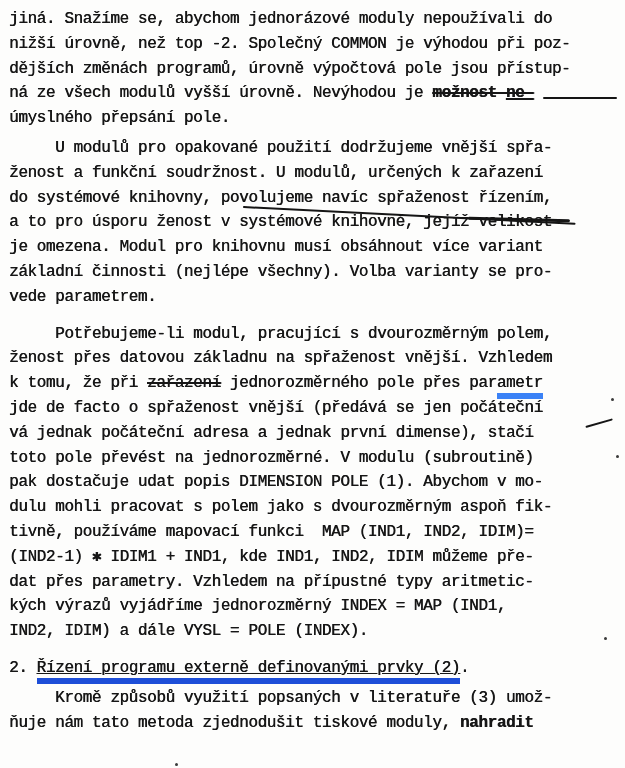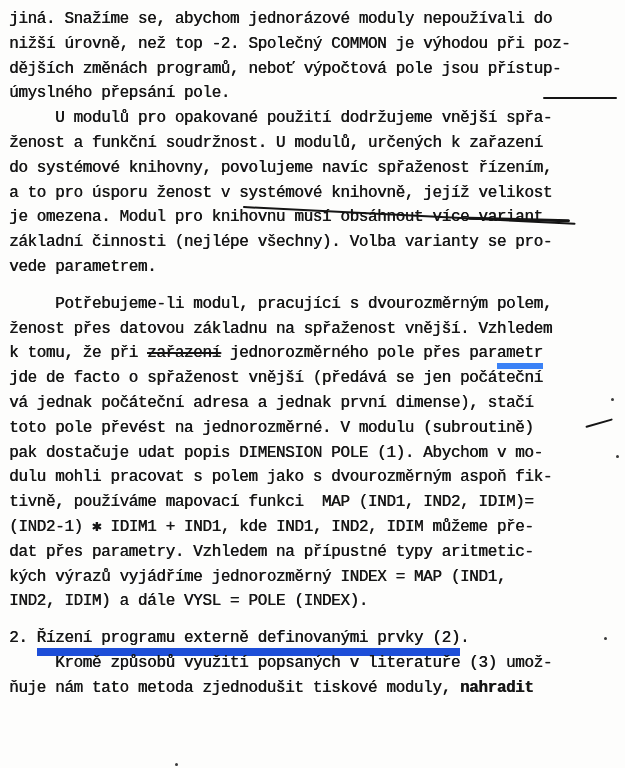--- a/index.html
+++ b/index.html
@@ -19,34 +19,35 @@
     padding: 7px 0 0 9px;
   }
   .textblock { position: relative; }
   .line {
     white-space: pre;
     font-size: 16px;
     line-height: 24.8px;
     letter-spacing: -0.4px;
     text-shadow: 0.45px 0 0 #1d1d1d;
   }
-  .para-gap   { }
+  .para-gap   { margin-top: 5px; }
   .para-gap-s { margin-top: 12px; }
 
   
   .seg-strike     { text-decoration: line-through; text-decoration-thickness: 2px; }
   .seg-strike-ul  {
     text-decoration: line-through underline;
     text-decoration-thickness: 2px;
   }
   .seg-overline   { border-top: 6px solid #3b82f6; }
   .seg-bold       { font-weight: bold; }
   .seg-hul        {
-    border-bottom: 8px solid #1d4ed8;
+    border-bottom: 6px solid #1d4ed8;
     padding-bottom: 1px;
+    text-decoration: underline;
   }
 
   
   .pen {
     position: absolute;
     background: #151515;
     border-radius: 2px;
     pointer-events: none;
   }
   .pen-diagonal {
@@ -78,21 +79,22 @@
     pointer-events: none;
   }
 </style>
 </head>
 <body>
 
 <div class="page">
   <div class="textblock" id="textblock">
       <div class="line"><span>jiná. Snažíme se, abychom jednorázové moduly nepoužívali do</span></div>
       <div class="line"><span>nižší úrovně, než top -2. Společný COMMON je výhodou při poz-</span></div>
-      <div class="line"><span>dějších změnách programů, neboť výpočtová pole jsou přístup-</span></div>
+      <div class="line"><span>dějších změnách programů, úrovně výpočtová pole jsou přístup-</span></div>
+      <div class="line"><span>ná ze všech modulů vyšší úrovně. Nevýhodou je </span><span class="seg-strike seg-bold">možnost </span><span class="seg-strike-ul seg-bold">ne-</span></div>
       <div class="line"><span>úmyslného přepsání pole.</span></div>
       <div class="line para-gap"><span>     U modulů pro opakované použití dodržujeme vnější spřa-</span></div>
       <div class="line"><span>ženost a funkční soudržnost. U modulů, určených k zařazení</span></div>
       <div class="line"><span>do systémové knihovny, povolujeme navíc spřaženost řízením,</span></div>
       <div class="line"><span>a to pro úsporu ženost v systémové knihovně, jejíž </span><span>velikost</span></div>
       <div class="line"><span>je omezena. Modul pro knihovnu musí obsáhnout více variant</span></div>
       <div class="line"><span>základní činnosti (nejlépe všechny). Volba varianty se pro-</span></div>
       <div class="line"><span>vede parametrem.</span></div>
       <div class="line para-gap-s"><span>     Potřebujeme-li modul, pracující s dvourozměrným polem,</span></div>
       <div class="line"><span>ženost přes datovou základnu na spřaženost vnější. Vzhledem</span></div>

